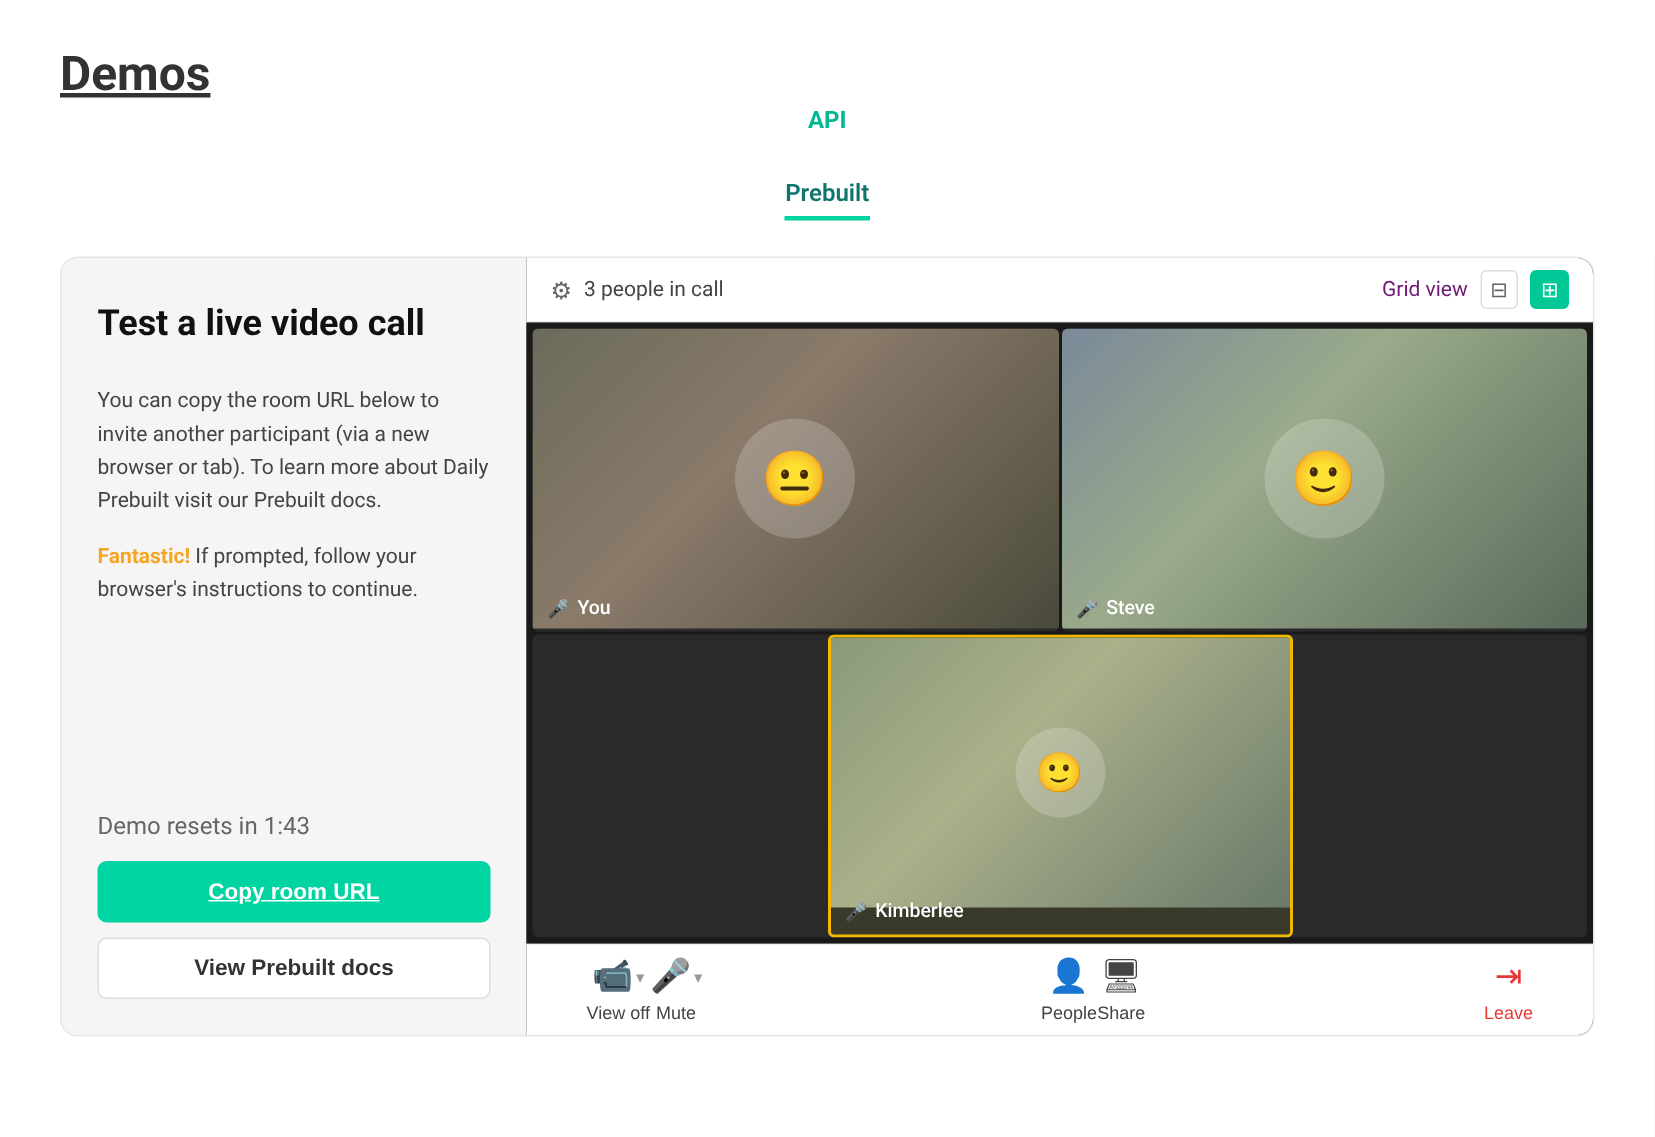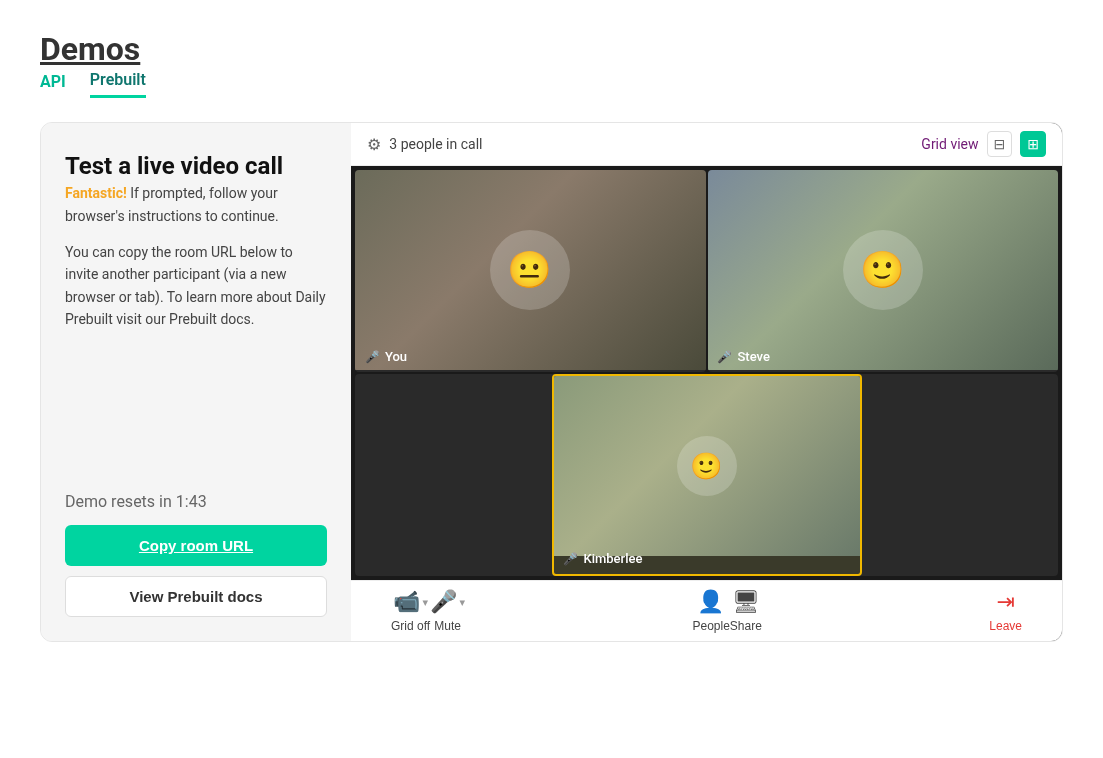--- a/index.html
+++ b/index.html
@@ -14,20 +14,21 @@
       font-weight: 700;
       margin-bottom: 2px;
       text-decoration: underline;
     }
     .tabs {
       display: flex;
       align-items: center;
       gap: 24px;
       margin-bottom: 24px;
       border-bottom: none;
+      flex-direction: column;
     }
     .tab {
       font-size: 16px;
       font-weight: 600;
       cursor: pointer;
       padding-bottom: 6px;
       color: #888;
       text-decoration: none;
     }
     .tab.active {
@@ -53,21 +54,21 @@
       padding: 28px 24px 24px;
       display: flex;
       flex-direction: column;
       justify-content: space-between;
     }
     .sidebar-content {}
     .sidebar-title {
       font-size: 24px;
       font-weight: 700;
       line-height: 1.3;
-      margin-bottom: 0;
+      margin-bottom: 25px;
       color: #111;
     }
     .sidebar-highlight {
       color: #f5a623;
       font-weight: 700;
     }
     .sidebar-text {
       font-size: 14px;
       color: #444;
       line-height: 1.6;
@@ -315,24 +316,24 @@
 <div class="tabs">
   <a class="tab api">API</a>
   <a class="tab active">Prebuilt</a>
 </div>
 
 <div class="demo-container">
 
   <div class="sidebar">
     <div class="sidebar-content">
       <div class="sidebar-title">Test a live video call</div>
+      <p class="sidebar-text">You can copy the room URL below to invite another participant (via a new browser or tab). To learn more about Daily Prebuilt visit our Prebuilt docs.</p>
       <p class="sidebar-text">
         <span class="sidebar-highlight">Fantastic!</span><span> If prompted, follow your browser's instructions to continue.</span>
       </p>
-      <p class="sidebar-text">You can copy the room URL below to invite another participant (via a new browser or tab). To learn more about Daily Prebuilt visit our Prebuilt docs.</p>
     </div>
     <div class="sidebar-footer">
       <div class="demo-reset">Demo resets in 1:43</div>
       <button class="btn-copy">Copy room URL</button>
       <button class="btn-view">View Prebuilt docs</button>
     </div>
   </div>
 
   <div class="video-panel">
 
@@ -384,21 +385,21 @@
     </div>
 
     <div class="video-toolbar">
 
       <div class="toolbar-group">
         <button class="toolbar-btn">
           <div class="icon-row">
             <span class="icon-main">📹</span>
             <span class="chevron">▾</span>
           </div>
-          <span>Grid off</span>
+          <span>View off</span>
         </button>
       </div>
 
       <div class="toolbar-group">
         <button class="toolbar-btn">
           <div class="icon-row">
             <span class="icon-main">🎤</span>
             <span class="chevron">▾</span>
           </div>
           <span>Mute</span>

